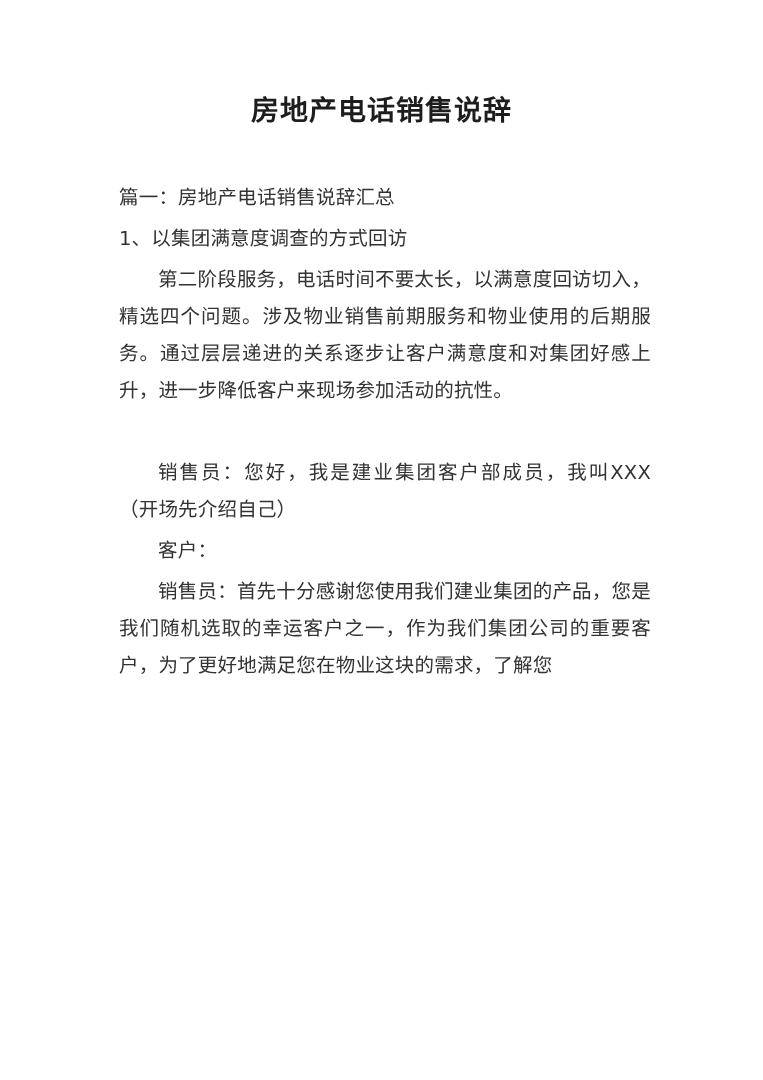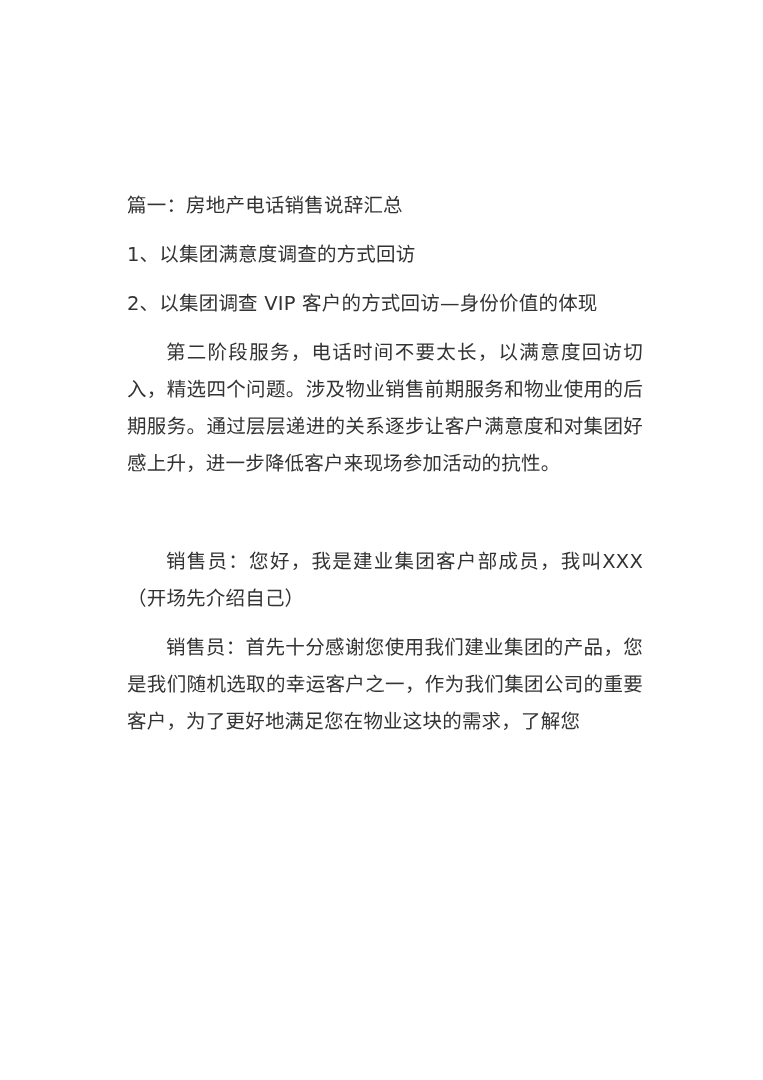--- a/index.html
+++ b/index.html
@@ -32,21 +32,21 @@
   .body-block {
     position: absolute;
     top: 175px;
     left: 115px;
     width: 540px;
   }
   .para {
     font-size: 19.5px;
     line-height: 37px;
     color: #333333;
-    margin: 12px;
+    margin: 4px;
     text-align: justify;
     text-justify: inter-character;
     word-break: break-all;
     letter-spacing: 0.2px;
   }
   .para.indent {
     text-indent: 2em;
   }
   .para.blank {
     height: 37px;
@@ -54,24 +54,25 @@
   }
   .para.blank::after {
     content: "\00a0";
   }
 </style>
 </head>
 <body>
 
 <div class="page">
 
+  <div class="doc-title">房地产电话销售说辞</div>
 
   <div class="body-block">
     <p class="para">篇一：房地产电话销售说辞汇总</p>
     <p class="para">1、以集团满意度调查的方式回访</p>
-    <p class="para">2、以集团调查 VIP 客户的方式回访—身份价值的体现</p>
     <p class="para indent">第二阶段服务，电话时间不要太长，以满意度回访切入，精选四个问题。涉及物业销售前期服务和物业使用的后期服务。通过层层递进的关系逐步让客户满意度和对集团好感上升，进一步降低客户来现场参加活动的抗性。</p>
     <p class="para blank"></p>
     <p class="para indent">销售员：您好，我是建业集团客户部成员，我叫XXX（开场先介绍自己）</p>
+    <p class="para indent">客户：</p>
     <p class="para indent">销售员：首先十分感谢您使用我们建业集团的产品，您是我们随机选取的幸运客户之一，作为我们集团公司的重要客户，为了更好地满足您在物业这块的需求，了解您</p>
   </div>
 
 </div>
 
 </body></html>

